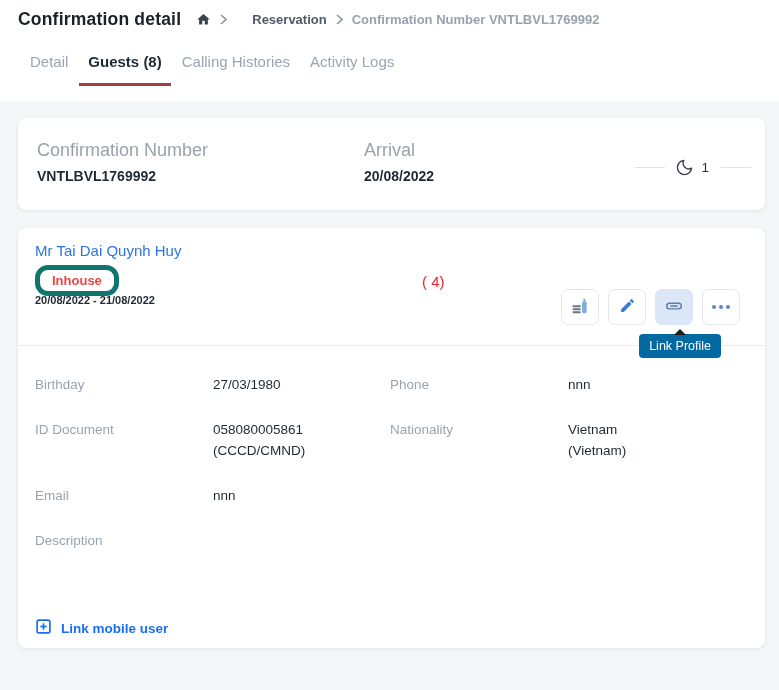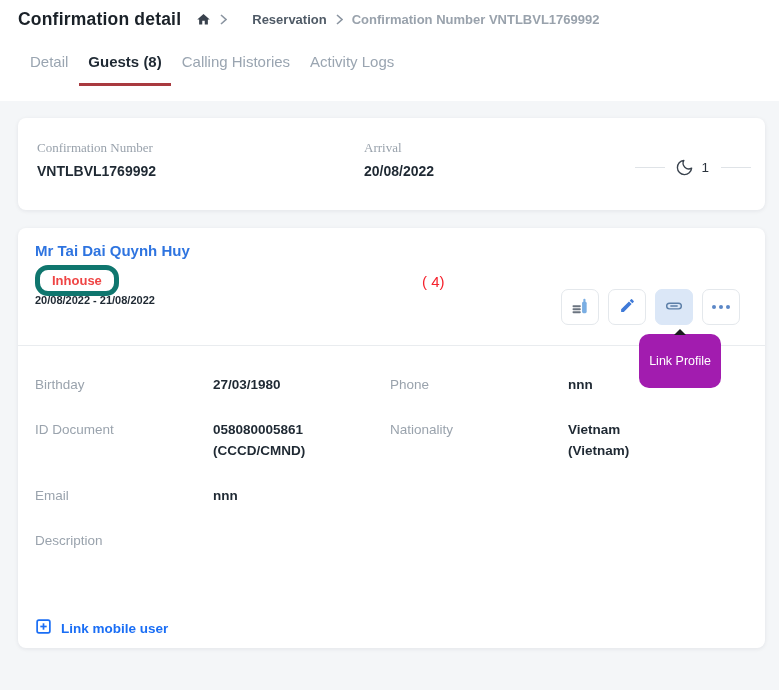--- a/index.html
+++ b/index.html
@@ -24,54 +24,54 @@
   .tabs{position:absolute;left:21px;top:53px;display:flex;}
   .tab{font-size:15px;color:#9aa5b1;padding:0 9px 13px 9px;margin-right:2px;cursor:pointer;}
   .tab.active{color:#1f2933;font-weight:700;border-bottom:3px solid #a93a3f;}
   
   .card{position:absolute;left:18px;width:747px;background:#fff;border-radius:8px;
         box-shadow:0 1px 4px rgba(20,30,50,.08);}
   .summary-card{top:118px;height:92px;}
   .guest-card{top:228px;height:420px;}
   
   .s-field{position:absolute;top:22px;}
-  .s-field .lbl{font-size:13px;color:#99a2ac;font-family:Liberation Serif, serif;}
+  .s-field .lbl{font-size:18px;color:#99a2ac;}
   .s-field .val{font-size:14px;font-weight:700;color:#1f2933;margin-top:7px;}
   .s-f0{left:19px;} .s-f1{left:346px;}
   .nights{position:absolute;right:14px;top:40px;display:flex;align-items:center;}
   .nights .dash{width:30px;height:1px;background:#dfe3e7;}
   .nights .moon{margin:0 7px 0 10px;display:flex;}
   .nights .cnt{font-size:13.5px;color:#2b333d;margin-right:12px;}
   
   .g-header{position:absolute;left:0;top:0;width:747px;height:117px;border-bottom:1px solid #e9ecef;}
-  .g-name{position:absolute;left:17px;top:14px;font-size:15px;font-weight:700;color:#2e74e0;cursor:pointer;}
+  .g-name{position:absolute;left:17px;top:14px;font-size:15px;font-weight:400;color:#2e74e0;cursor:pointer;}
   .g-badge{position:absolute;left:17px;top:37px;font-size:13px;color:#ef4444;
            border:5px solid #0f766e;border-radius:13px;padding:3px 12px;background:#fff;font-weight:bold;}
   .g-dates{position:absolute;left:17px;top:66px;font-size:11px;font-weight:700;color:#1f2933;}
   .g-note{position:absolute;left:404px;top:45px;font-size:15px;color:#f5222d;}
   .checkout-btn{position:absolute;right:17px;top:14px;height:31px;padding:0 13px;
            background:#fff;border:1.5px solid #4c8bf5;border-radius:6px;
            font-family:"Liberation Sans",sans-serif;font-size:14px;font-weight:700;color:#1f2933;cursor:pointer;}
   .icon-row{position:absolute;right:25px;top:61px;display:flex;gap:9px;}
   .icon-btn{width:38px;height:36px;background:#fff;border:1px solid #e4e8ec;border-radius:7px;
            display:flex;align-items:center;justify-content:center;cursor:pointer;padding:0;}
   .icon-btn.active{background:#dbe7f7;border-color:#dbe7f7;}
   .dots{display:flex;gap:3px;}
   .dots i{width:4px;height:4px;border-radius:50%;background:#5b87c7;}
-  .tooltip{position:absolute;top:106px;right:44px;z-index:5;background:#a21caf;color:#fff;
-           font-size:12.5px;padding:20px 10px;border-radius:10px;white-space:nowrap;}
+  .tooltip{position:absolute;top:106px;right:44px;z-index:5;background:#0369a1;color:#fff;
+           font-size:12.5px;padding:5px 10px;border-radius:4px;white-space:nowrap;}
   .tooltip:before{content:"";position:absolute;top:-5px;left:50%;margin-left:-6px;
            border-left:6px solid transparent;border-right:6px solid transparent;
            border-bottom:6px solid #1a1c1f;}
   
   .g-fields{position:absolute;left:17px;top:146px;width:712px;
             display:grid;grid-template-columns:355px 1fr;row-gap:24px;}
   .field{display:flex;font-size:13.5px;line-height:21px;}
   .field .lbl{width:178px;flex-shrink:0;color:#9aa3ad;}
-  .field .val{color:#1f2933;font-weight:700;}
+  .field .val{color:#1f2933;font-weight:400;}
   .field .val span{display:block;}
   .link-mobile{position:absolute;left:17px;top:390px;display:flex;align-items:center;gap:9px;
             color:#1a6ef5;font-size:13.5px;font-weight:700;cursor:pointer;}
 </style>
 </head>
 <body>
 
 <div class="header">
   <div class="title-row">
     <span class="page-title">Confirmation detail</span>

